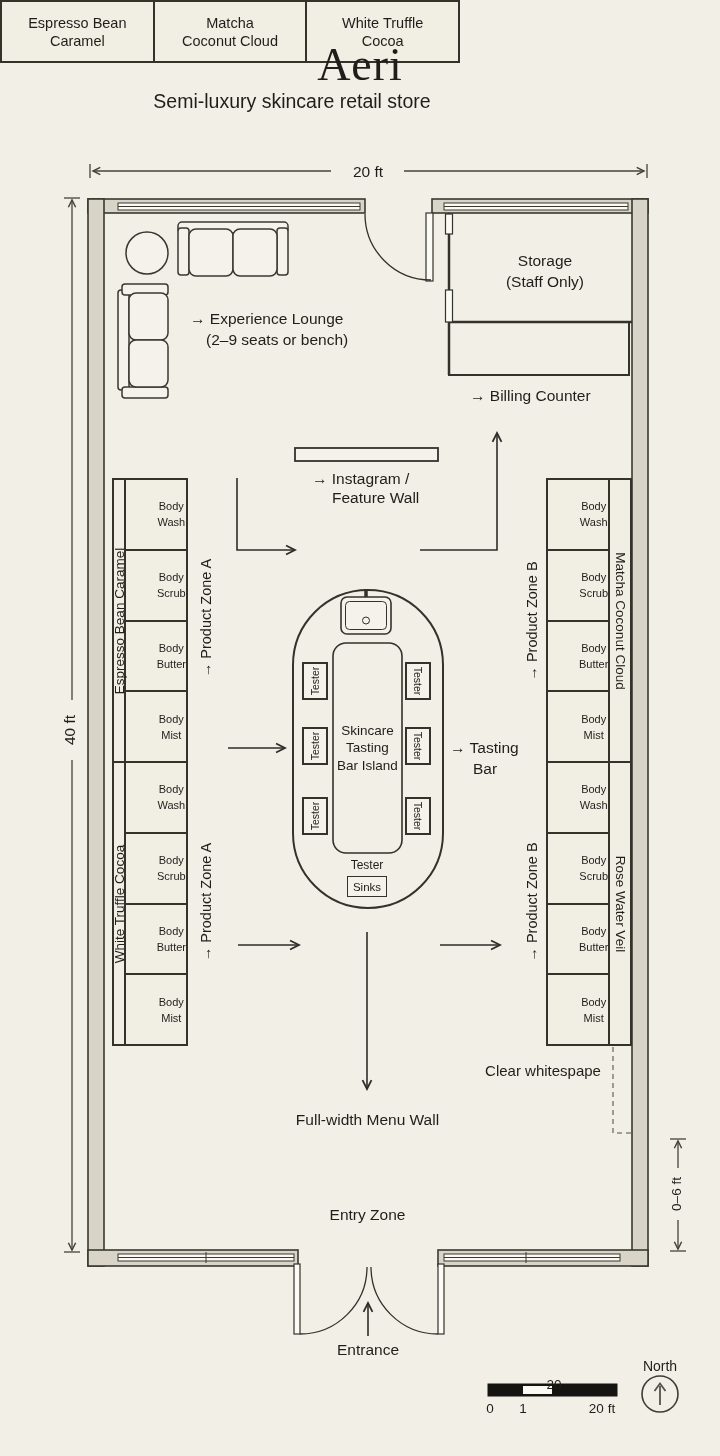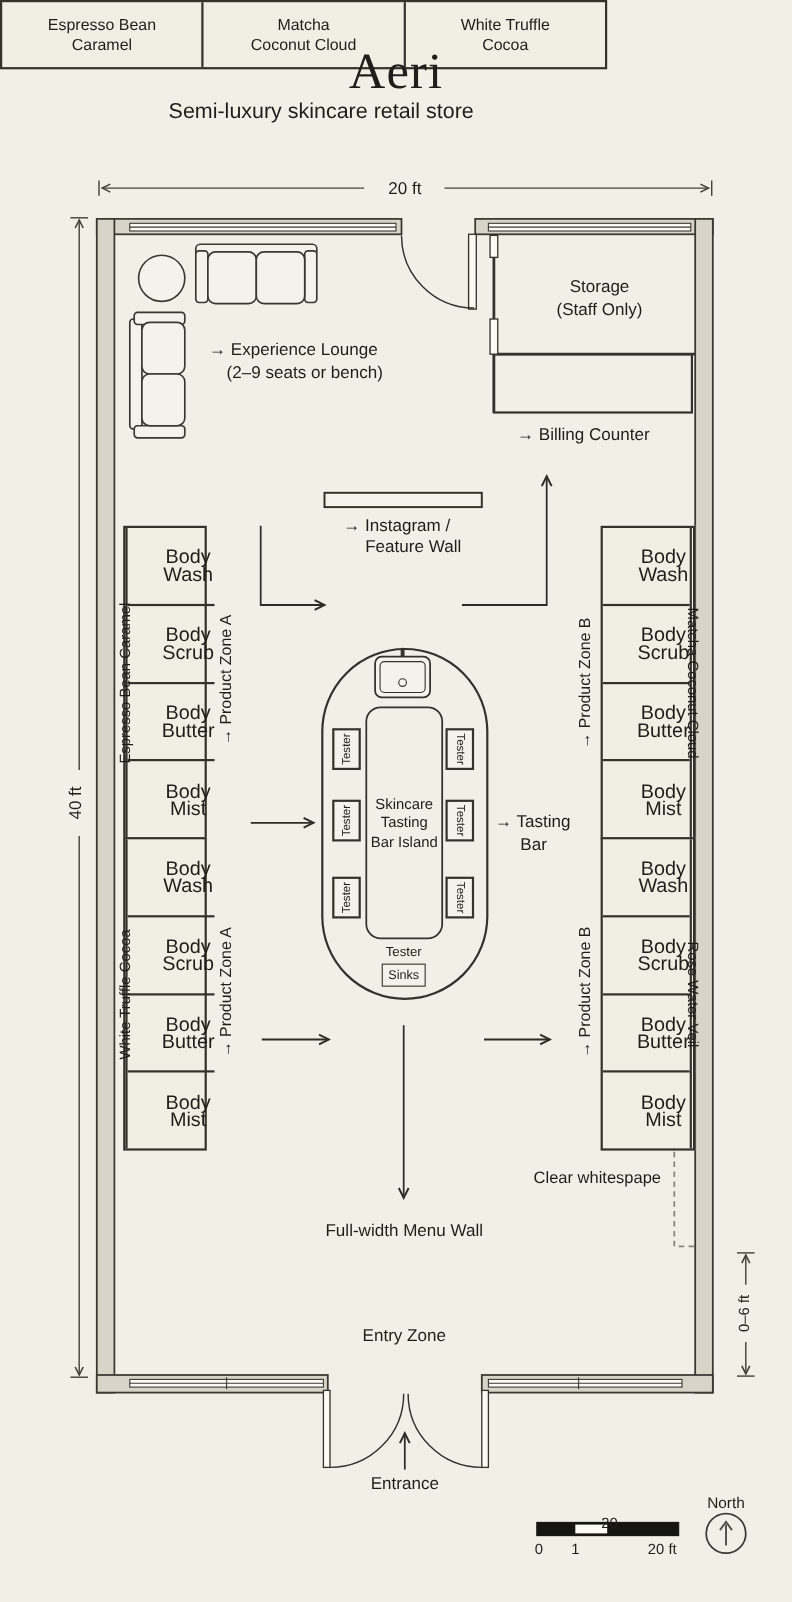--- a/index.html
+++ b/index.html
@@ -20,32 +20,32 @@
   .vrot{white-space:nowrap;transform:translate(-50%,-50%) rotate(-90deg);position:absolute;}
   .vrot.cw{transform:translate(-50%,-50%) rotate(90deg);}
   .zone{font-size:14.5px;}
   .brand{font-size:13.5px;}
   .shelf{position:absolute;display:flex;border:2px solid var(--ln);background:var(--cellbg);box-sizing:border-box;}
   .brandcol{width:28px;position:relative;box-sizing:border-box;}
   .shelf.left .brandcol{border-right:2px solid var(--ln);}
   .shelf.right .brandcol{border-left:2px solid var(--ln);width:33px;}
   .cells{flex:1;display:flex;flex-direction:column;}
   .cell{flex:1;border-bottom:2px solid var(--ln);display:flex;align-items:center;justify-content:center;
-        text-align:center;font-size:18px;line-height:16px;padding-left:31px;}
+        text-align:center;font-size:11px;line-height:16px;padding-left:31px;}
   .cell:last-child{border-bottom:none;}
   .tester{position:absolute;width:26px;height:38px;border:2px solid var(--ln);background:#f4f2ea;
           box-sizing:border-box;}
   .tester span{position:absolute;left:50%;top:50%;white-space:nowrap;font-size:10.5px;}
   .tester.l span{transform:translate(-50%,-50%) rotate(-90deg);}
   .tester.r span{transform:translate(-50%,-50%) rotate(90deg);}
   .islandlbl{left:333px;top:643px;width:69px;height:210px;display:flex;align-items:center;
              justify-content:center;font-size:13.5px;line-height:17.5px;}
   .sinksbox{left:347px;top:876px;width:40px;height:21px;border:1.6px solid var(--ln);background:#f4f2ea;
             display:flex;align-items:center;justify-content:center;font-size:11.5px;box-sizing:border-box;}
-  .menuwall{left:130px;top:1133px;width:552px;height:63px;border:2px solid var(--ln);display:flex;
+  .menuwall{left:130px;top:1133px;width:460px;height:63px;border:2px solid var(--ln);display:flex;
             background:var(--cellbg);box-sizing:border-box;}
   .menucell{flex:1;border-right:2px solid var(--ln);display:flex;align-items:center;justify-content:center;
             font-size:14.5px;line-height:18px;text-align:center;}
   .menucell:last-child{border-right:none;}
   .scaletick{font-size:13.5px;transform:translateX(-50%);}
 </style>
 </head>
 <body>
 
 <div id="plan">

